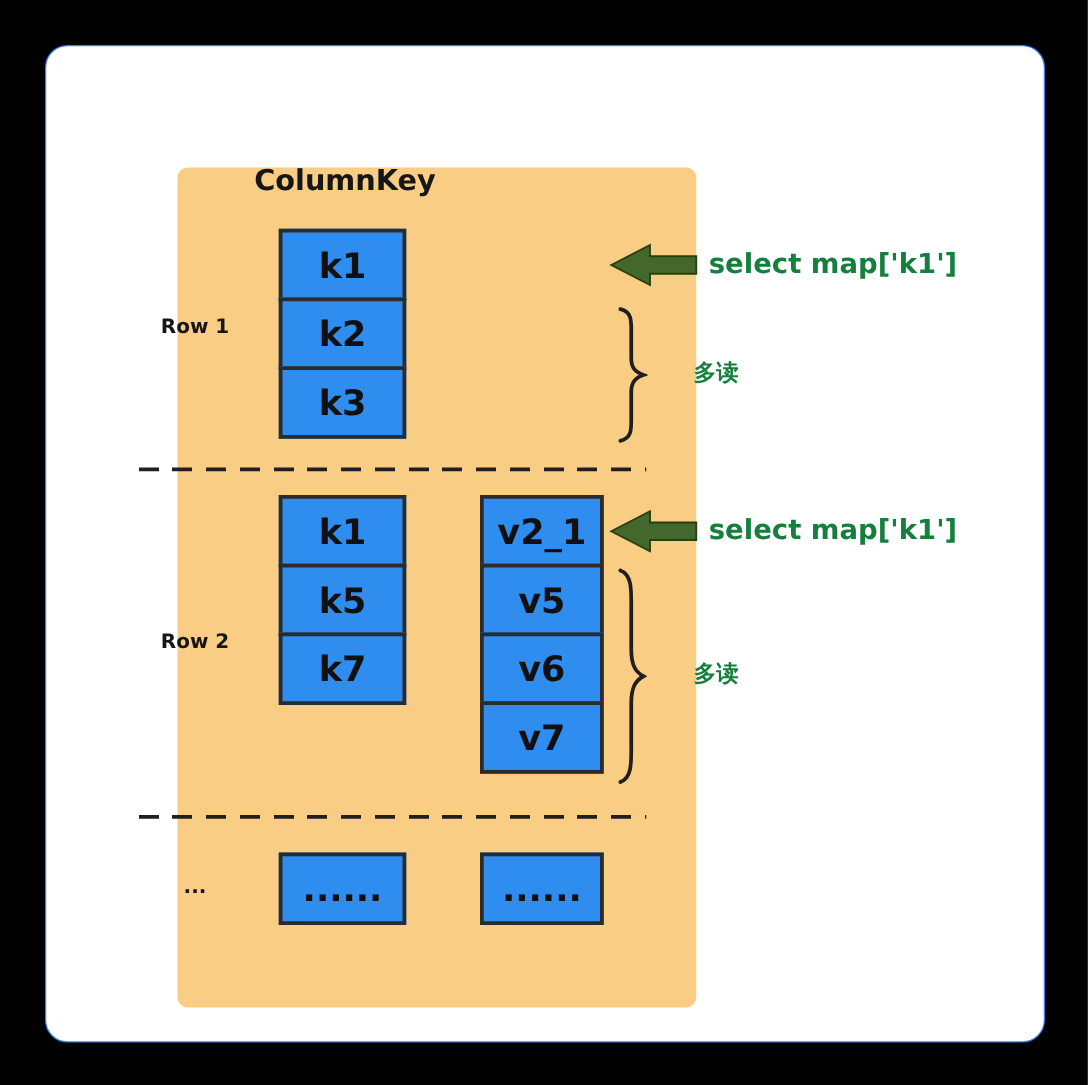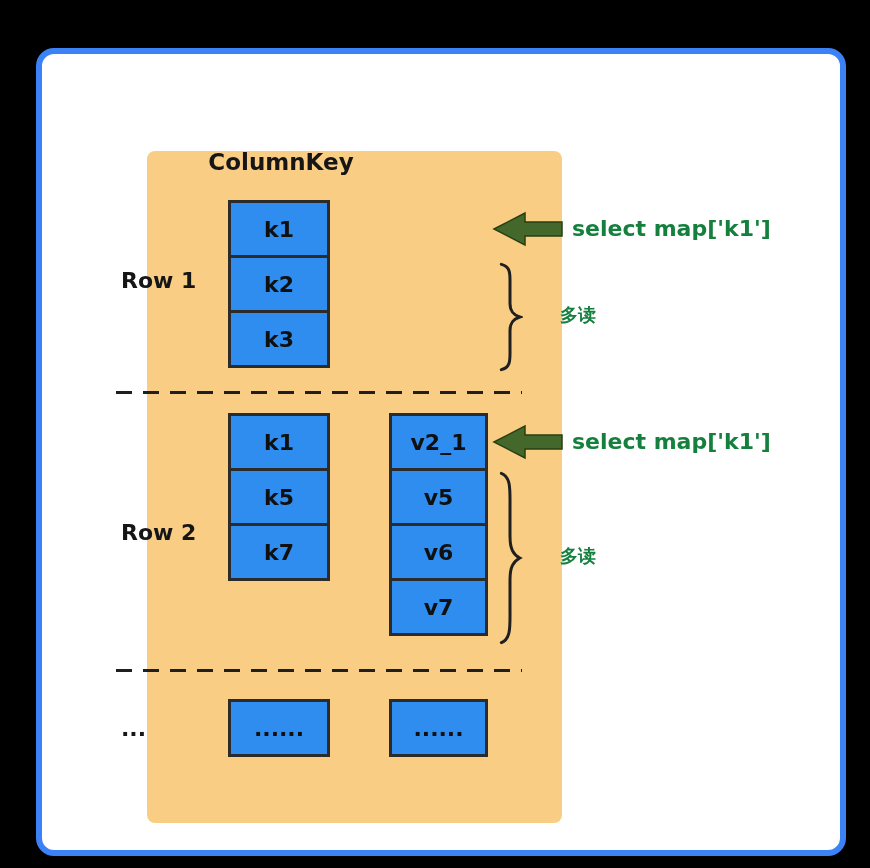--- a/index.html
+++ b/index.html
@@ -3,42 +3,41 @@
 <meta charset="utf-8">
 <style>
   html,body{margin:0;padding:0;background:#000;}
   .stage{
     position:relative;width:870px;height:868px;background:var(--background,#000);
     font-family:"DejaVu Sans","Liberation Sans",sans-serif;color:var(--text,#1a1a1a);
     overflow:hidden;
   }
   .card{
     position:absolute;left:36px;top:36px;width:798px;height:796px;
-    background:var(--card,#fff);border-radius:18px;border:6px solid #3b82f6;
+    background:var(--card,#fff);border-radius:18px;border:1px solid #3b82f6;
     box-shadow:0 2px 10px rgba(0,0,0,.6);
-    margin-top:12px;
   }
   .panel{
     position:absolute;left:105px;top:97px;width:415px;height:672px;
     background:var(--panel,#FACD85);border-radius:8px;
   }
   .hdr{
     position:absolute;font-size:23px;font-weight:bold;text-align:center;
     color:#161616;
   }
   .row-label{
-    position:absolute;font-size:22px;font-weight:600;color:#161616;
+    position:absolute;font-size:16px;font-weight:600;text-align:center;color:#161616;
   }
   .stack{position:absolute;}
   .cell{
     height:58px;box-sizing:border-box;
     border:3px solid var(--cell-border,#2b2b2b);
     background:var(--cell-fill,#2E8DEE);
     display:flex;align-items:center;justify-content:center;
-    font-size:22px;font-weight:600;color:#101010;
+    font-size:28px;font-weight:600;color:#101010;
   }
   .cell + .cell{margin-top:-3px;}
   .dash{
     position:absolute;height:3px;
     background:repeating-linear-gradient(90deg,#1f1f1f 0 16px,transparent 16px 27px);
   }
   .arrow-svg{position:absolute;}
   .brace-svg{position:absolute;}
   .ann{
     position:absolute;font-size:22px;font-weight:bold;color:#15803d;white-space:nowrap;

